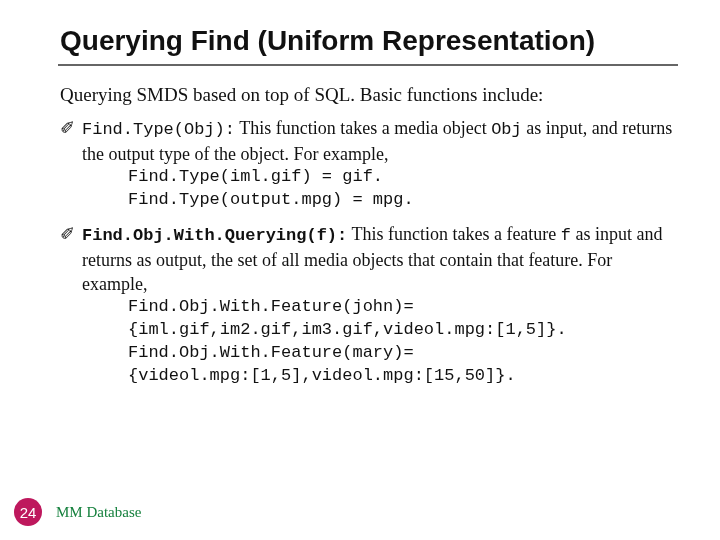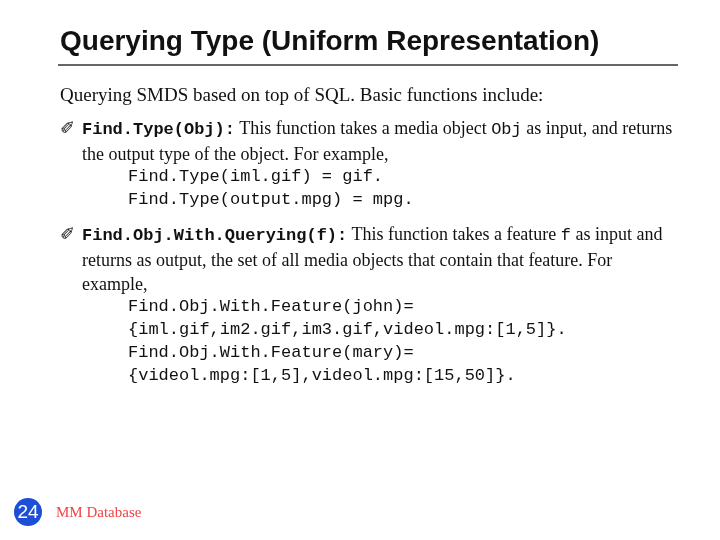--- a/index.html
+++ b/index.html
@@ -65,46 +65,46 @@
     left: 14px;
     bottom: 14px;
     display: flex;
     align-items: center;
     gap: 14px;
   }
   .pagecircle {
     width: 28px;
     height: 28px;
     border-radius: 50%;
-    background: #1d4ed8;
+    background: #be185d;
     color: #fff;
     font-family: Arial, Helvetica, sans-serif;
-    font-size: 19px;
+    font-size: 15px;
     display: flex;
     align-items: center;
     justify-content: center;
   }
   .footer-text {
     font-size: 15px;
-    color: #ef4444;
+    color: #15803d;
   }
 </style>
 </head>
 <body>
 
 <div class="slide">
 
-  <h1 class="title">Querying Type (Uniform Representation)</h1>
+  <h1 class="title">Querying Find (Uniform Representation)</h1>
   <div class="title-underline"></div>
 
   <p class="intro">Querying SMDS based on top of SQL.  Basic functions include:</p>
 
   <div class="item">
     <span class="bullet">✐</span>
-    <span class="mono" style="font-weight:bold">Find.Type(Obj):</span><span> This function takes a media object </span><span class="mono">Obj</span><span> as input, and returns the output type of the object. For example,</span>
+    <span class="mono" style="font-weight:normal">Find.Type(Obj):</span><span> This function takes a media object </span><span class="mono">Obj</span><span> as input, and returns the output type of the object. For example,</span>
     <span class="monoblock">Find.Type(iml.gif) = gif.</span>
     <span class="monoblock">Find.Type(output.mpg) = mpg.</span>
   </div>
 
   <div class="item">
     <span class="bullet">✐</span>
     <span class="mono" style="font-weight:bold">Find.Obj.With.Querying(f):</span><span> This function takes a feature </span><span class="mono">f</span><span> as input and returns as output, the set of all media objects that contain that feature. For example,</span>
     <span class="monoblock">Find.Obj.With.Feature(john)=</span>
     <span class="monoblock">{iml.gif,im2.gif,im3.gif,videol.mpg:[1,5]}.</span>
     <span class="monoblock">Find.Obj.With.Feature(mary)=</span>

